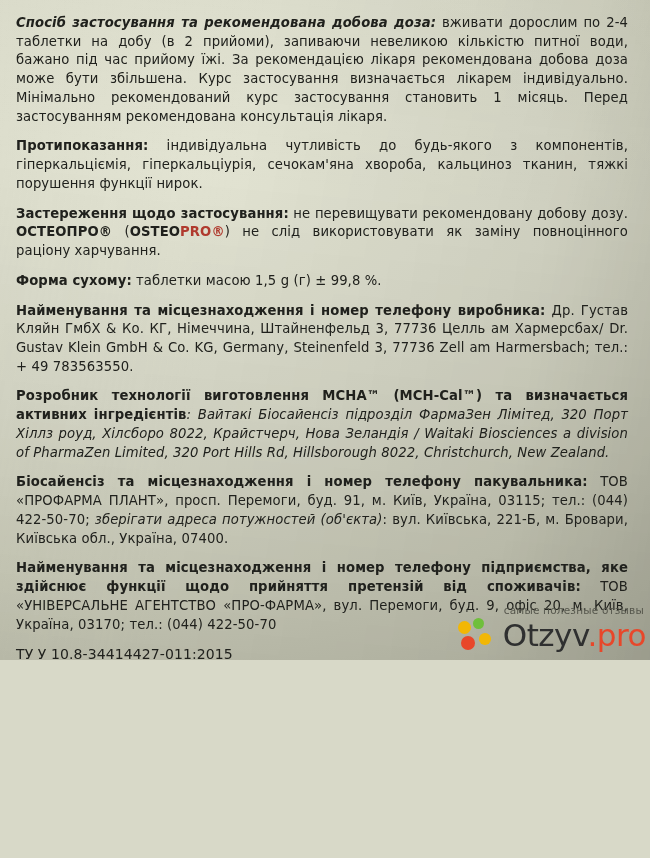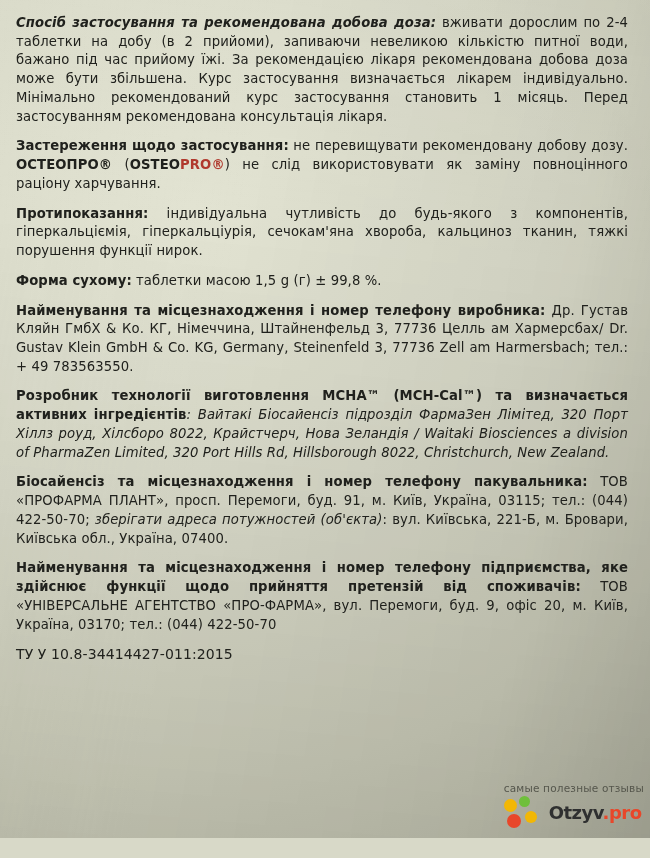--- a/index.html
+++ b/index.html
@@ -9,21 +9,21 @@
   body {
     width: 650px;
     height: 858px;
     overflow: hidden;
     background: #d8d9c8;
     font-family: "DejaVu Sans", sans-serif;
   }
   #page {
     position: relative;
     width: 650px;
-    height: 838px;
+    height: 660px;
     background:
       radial-gradient(ellipse 120% 90% at 30% 25%, #e2e3d2 0%, #d9dac9 45%, #cfd0bd 75%, #c2c3b0 100%);
     box-sizing: border-box;
     padding: 14px 22px 10px 16px;
     color: #20211d;
   }
   
   #page::after {
     content: "";
     position: absolute;
@@ -93,47 +93,47 @@
   #wm-dots i {
     position: absolute;
     border-radius: 50%;
     display: block;
   }
   .d1 { width: 13px; height: 13px; background: #f2b705; left: 0px;  top: 3px; }
   .d2 { width: 11px; height: 11px; background: #6fbf3b; left: 15px; top: 0px; }
   .d3 { width: 14px; height: 14px; background: #e8472a; left: 3px;  top: 18px; }
   .d4 { width: 12px; height: 12px; background: #f2b705; left: 21px; top: 15px; }
   #wm-text {
-    font-size: 18px;
-    font-weight: bold;
+    font-size: 31px;
+    font-weight: normal;
     letter-spacing: -0.5px;
     line-height: 1;
     color: #2f3030;
   }
   #wm-text .pro {
     color: #e8472a;
   }
 </style>
 </head>
 <body>
 
 <div id="page">
 
   <div class="leaflet">
 
     <p class="para">
       <span class="lbl ital">Спосіб застосування та рекомендована добова доза:</span><span> вживати дорослим по 2-4 таблетки на добу (в 2 прийоми), запиваючи невеликою кількістю питної води, бажано під час прийому їжі. За рекомендацією лікаря рекомендована добова доза може бути збільшена. Курс застосування визначається лікарем індивідуально. Мінімально рекомендований курс застосування становить 1 місяць. Перед застосуванням рекомендована консультація лікаря.</span>
     </p>
 
     <p class="para">
-      <span class="lbl">Застереження щодо застосування:</span><span> не перевищувати рекомендовану добову дозу. </span><span class="brand">ОСТЕОПРО®</span><span> (</span><span class="brand">OSTEO</span><span class="brand-red">PRO®</span><span>)</span><span> не слід використовувати як заміну повноцінного раціону харчування.</span>
+      <span class="lbl">Протипоказання:</span><span> індивідуальна чутливість до будь-якого з компонентів, гіперкальціємія, гіперкальціурія, сечокам'яна хвороба, кальциноз тканин, тяжкі порушення функції нирок.</span>
     </p>
 
     <p class="para">
-      <span class="lbl">Протипоказання:</span><span> індивідуальна чутливість до будь-якого з компонентів, гіперкальціємія, гіперкальціурія, сечокам'яна хвороба, кальциноз тканин, тяжкі порушення функції нирок.</span>
+      <span class="lbl">Застереження щодо застосування:</span><span> не перевищувати рекомендовану добову дозу. </span><span class="brand">ОСТЕОПРО®</span><span> (</span><span class="brand">OSTEO</span><span class="brand-red">PRO®</span><span>)</span><span> не слід використовувати як заміну повноцінного раціону харчування.</span>
     </p>
 
     <p class="para">
       <span class="lbl">Форма сухому:</span><span> таблетки  масою 1,5 g (г) ± 99,8 %.</span>
     </p>
 
 
 
     <p class="para">
       <span class="lbl">Найменування та місцезнаходження і номер телефону виробника:</span><span> Др. Густав Кляйн ГмбХ &amp; Ко. КГ, Німеччина, Штайненфельд 3, 77736 Целль ам Хармерсбах/ Dr. Gustav Klein GmbH &amp; Co. KG, Germany, Steinenfeld 3, 77736 Zell am Harmersbach; тел.: + 49 783563550.</span>

